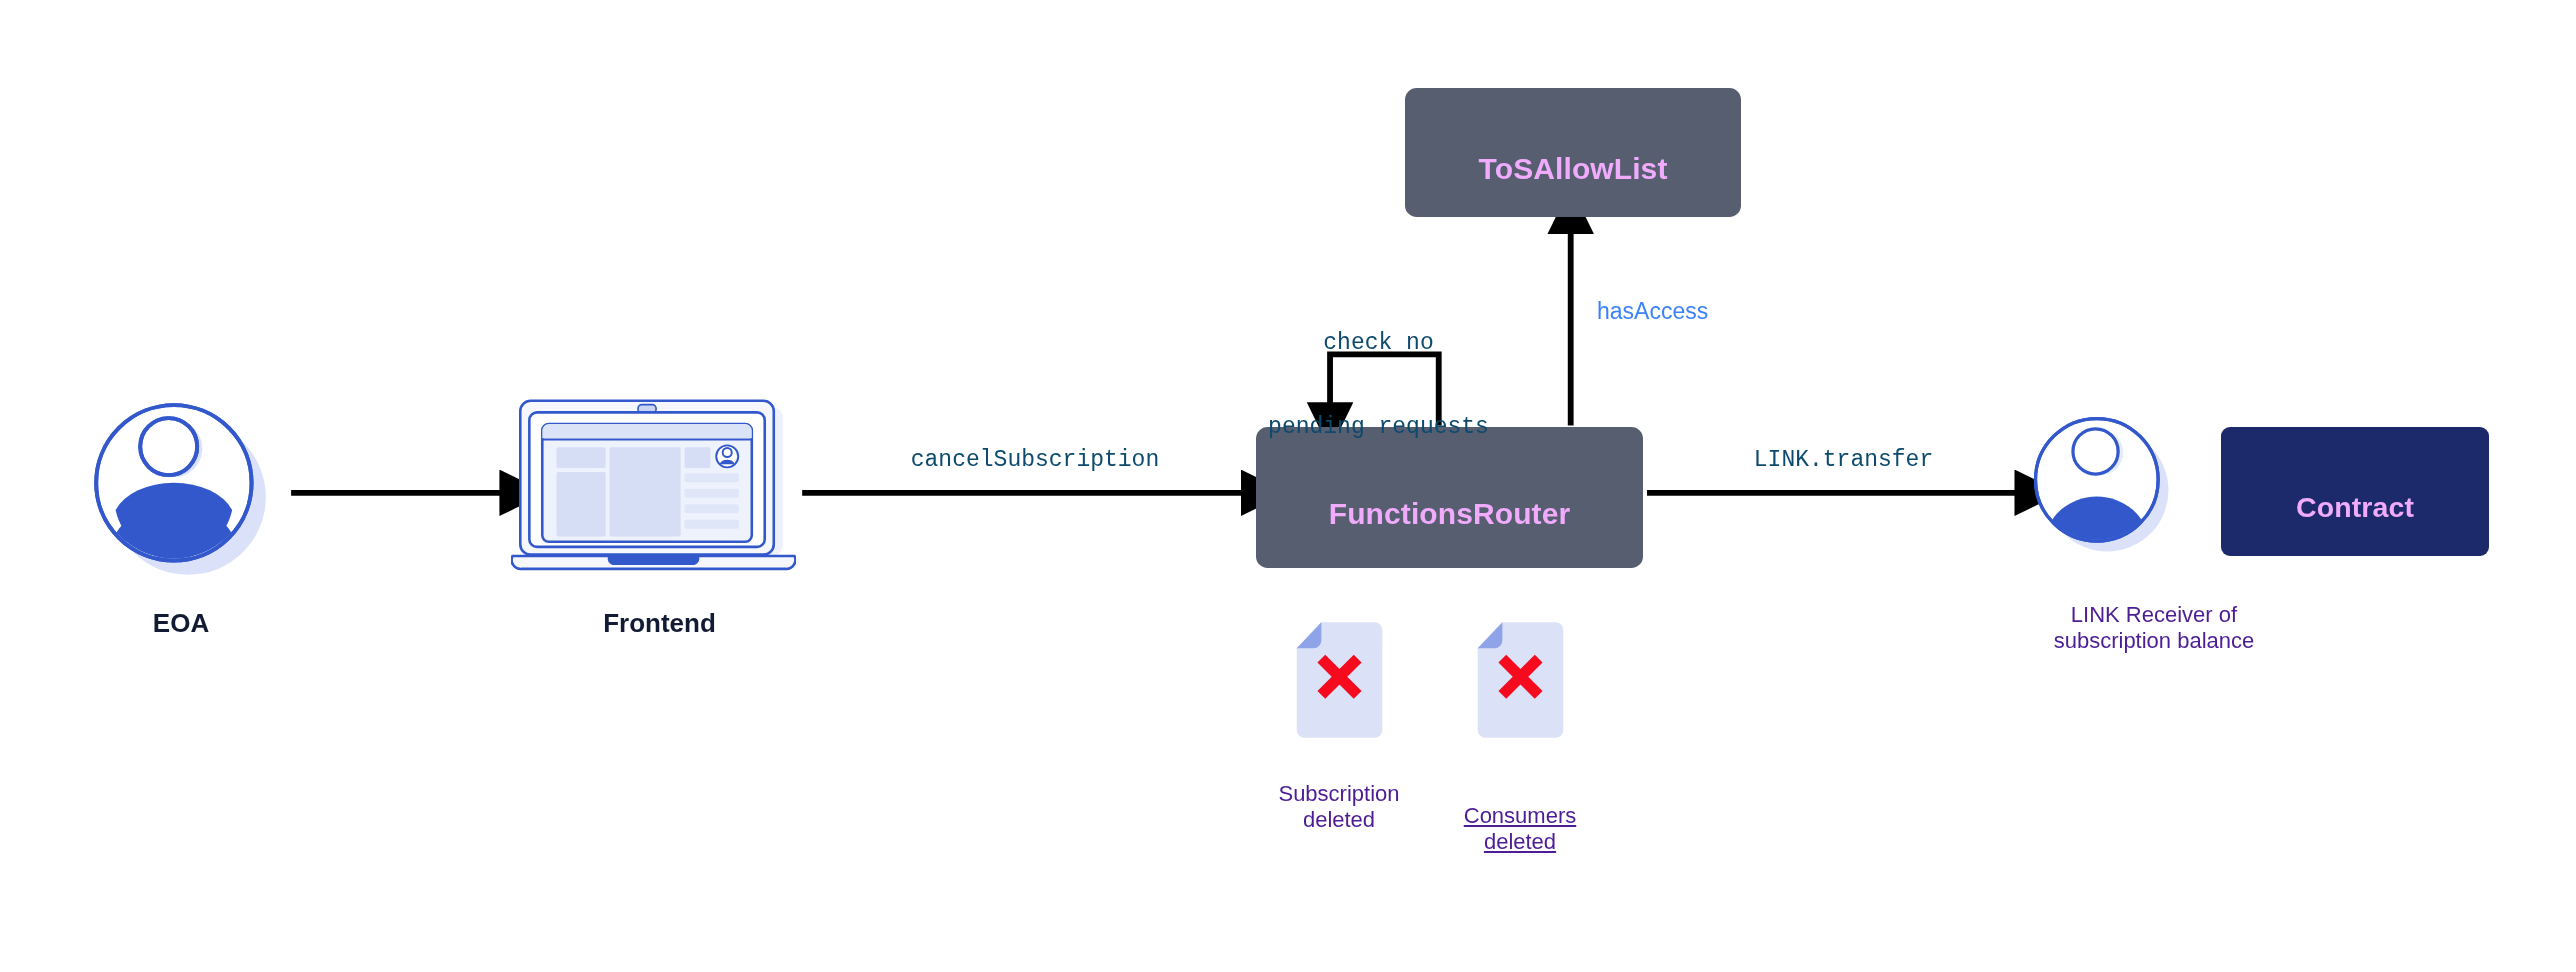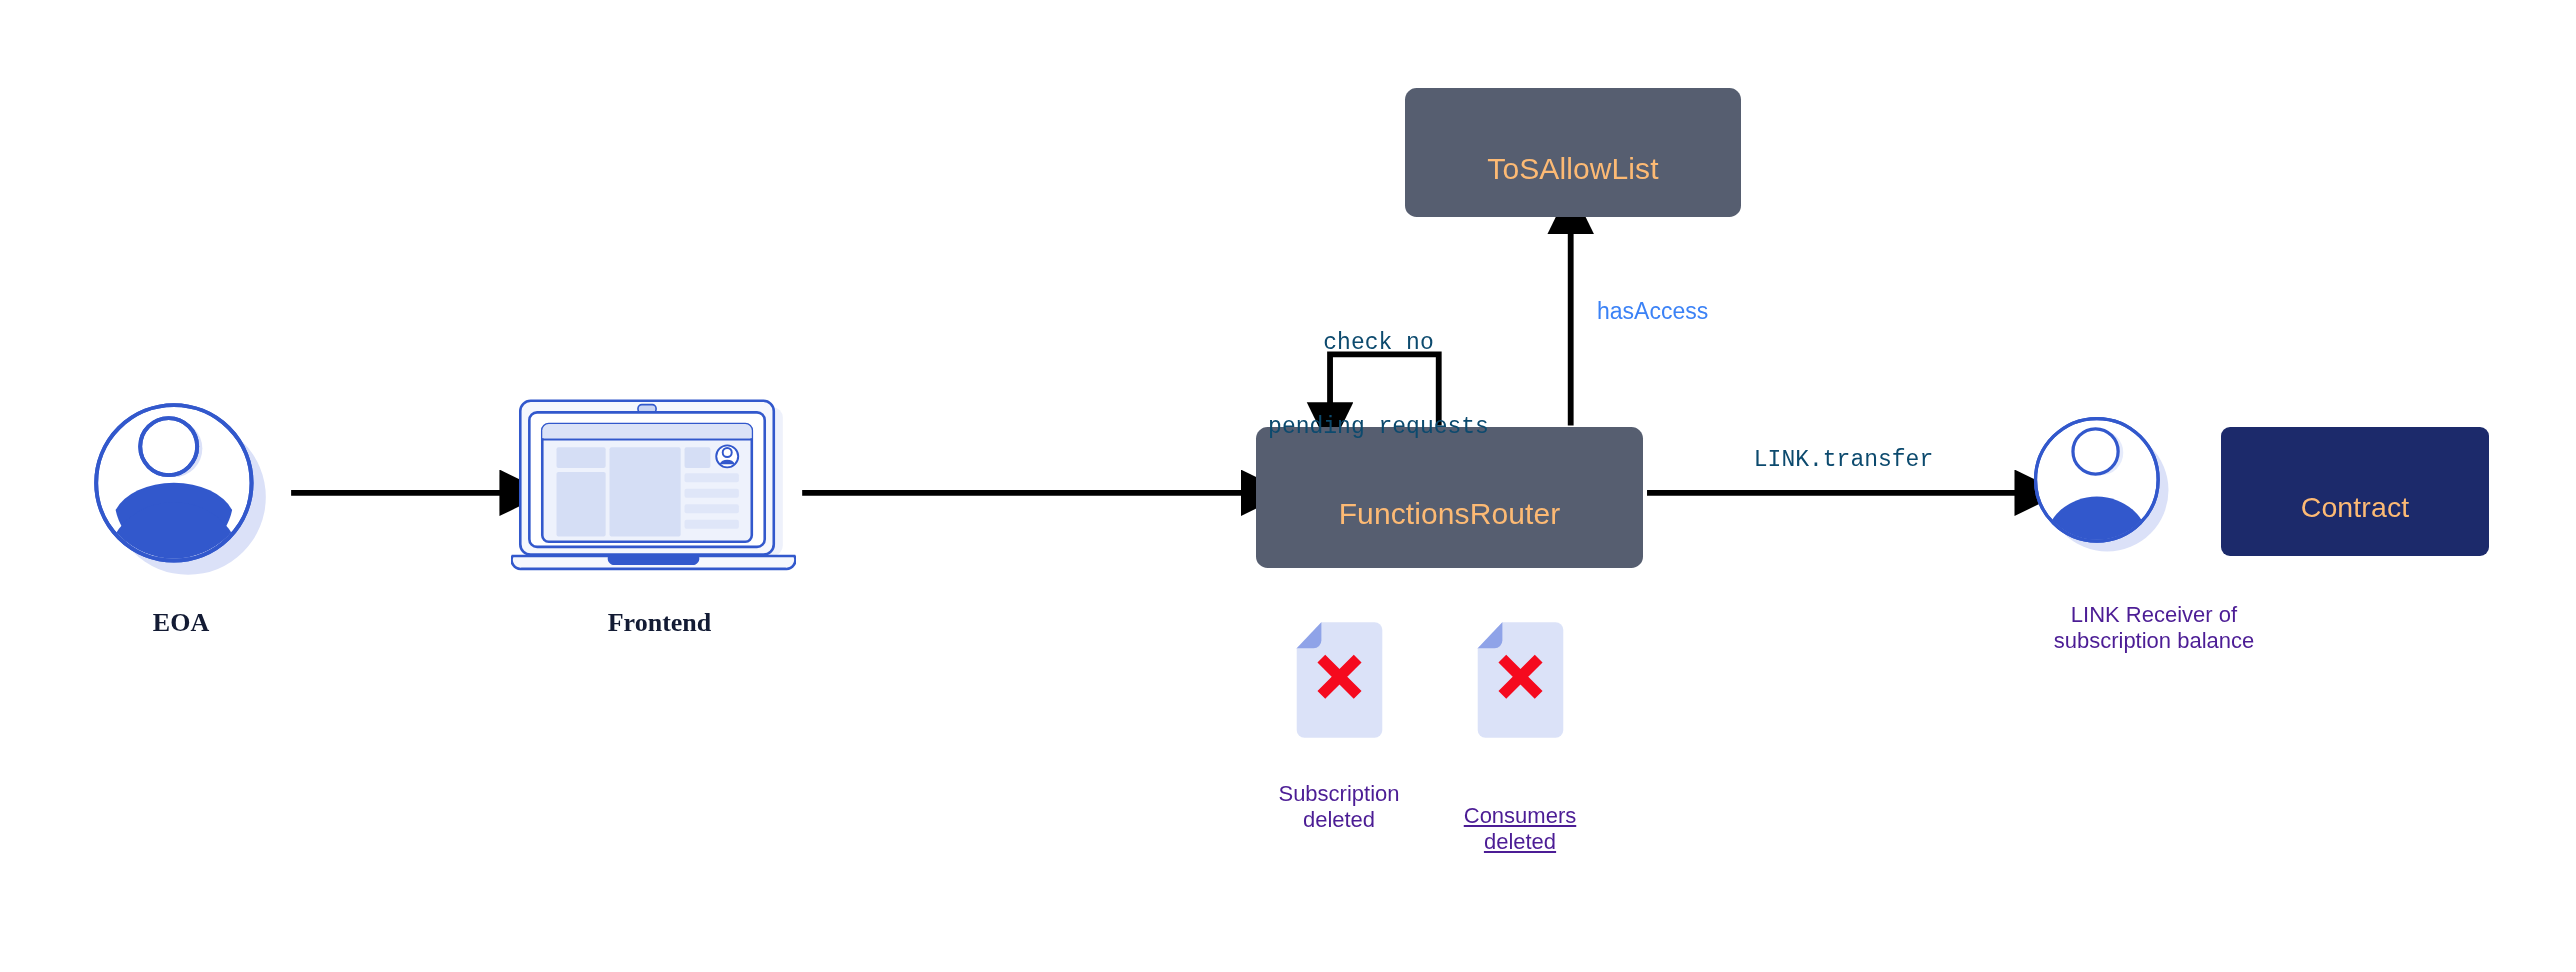--- a/index.html
+++ b/index.html
@@ -8,32 +8,32 @@
   #stage{position:absolute;left:0;top:0;width:2576px;height:972px;background:#fff;}
   svg.layer{position:absolute;left:0;top:0;width:2576px;height:972px;overflow:visible;pointer-events:none;}
 
   
   .node-box{
     position:absolute;display:flex;align-items:center;justify-content:center;
     border-radius:11.6px;box-sizing:border-box;
   }
   .node-box .boxlabel{
     font-family:"Liberation Sans",sans-serif;
-    font-weight:normal;color:#fdba74;white-space:nowrap;letter-spacing:0.1px;margin-top:32px;
+    font-weight:bold;color:#f0abfc;white-space:nowrap;letter-spacing:0.1px;margin-top:32px;
   }
   #box-tos{left:1405px;top:88px;width:336px;height:129px;background:#565e70;}
   #box-tos .boxlabel{font-size:30px;}
   #box-router{left:1256px;top:427px;width:387px;height:141px;background:#565e70;}
   #box-router .boxlabel{font-size:30px;}
   #box-contract{left:2221px;top:427px;width:268px;height:129px;background:#1c2a6b;border-radius:9px;}
   #box-contract .boxlabel{font-size:28.5px;}
 
   
   .cap-bold{
-    position:absolute;text-align:center;font-family:Liberation Serif, serif;
+    position:absolute;text-align:center;font-family:Liberation Sans, sans-serif;
     font-weight:bold;color:#131b34;font-size:26px;white-space:nowrap;
   }
   #cap-eoa{left:0px;top:608px;width:362px;}
   #cap-frontend{left:472px;top:608px;width:375px;}
 
   
   .cap-plain{
     position:absolute;text-align:center;font-family:"Liberation Sans",sans-serif;
     color:#4c1d95;font-size:22px;line-height:1.18;
   }
@@ -199,20 +199,21 @@
   <div class="cap-plain" id="cap-subdel">
     <div>Subscription</div>
     <div>deleted</div>
   </div>
 
   <div class="cap-plain" id="cap-consdel">
     <div>Consumers</div>
     <div>deleted</div>
   </div>
 
+  <div class="edge-mono" id="lbl-cancelsub">cancelSubscription</div>
 
   <div class="edge-mono" id="lbl-linktransfer">LINK.transfer</div>
 
   <div class="edge-mono" id="lbl-checkno">
     <div>check no</div>
     <div>pending requests</div>
   </div>
 
   <div class="edge-sans" id="lbl-hasaccess">hasAccess</div>
 

